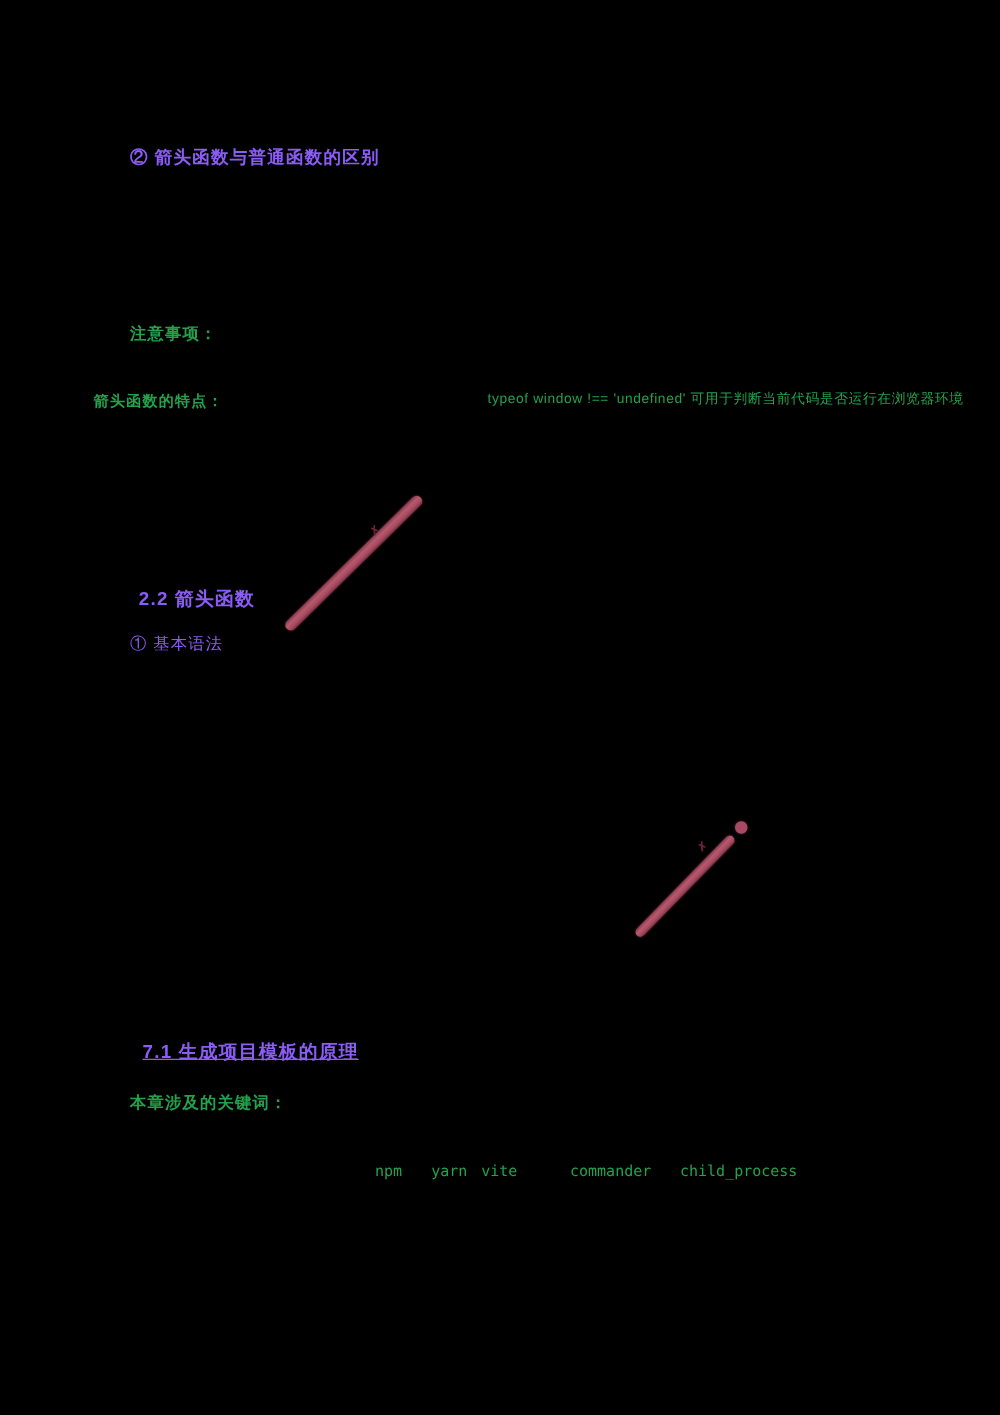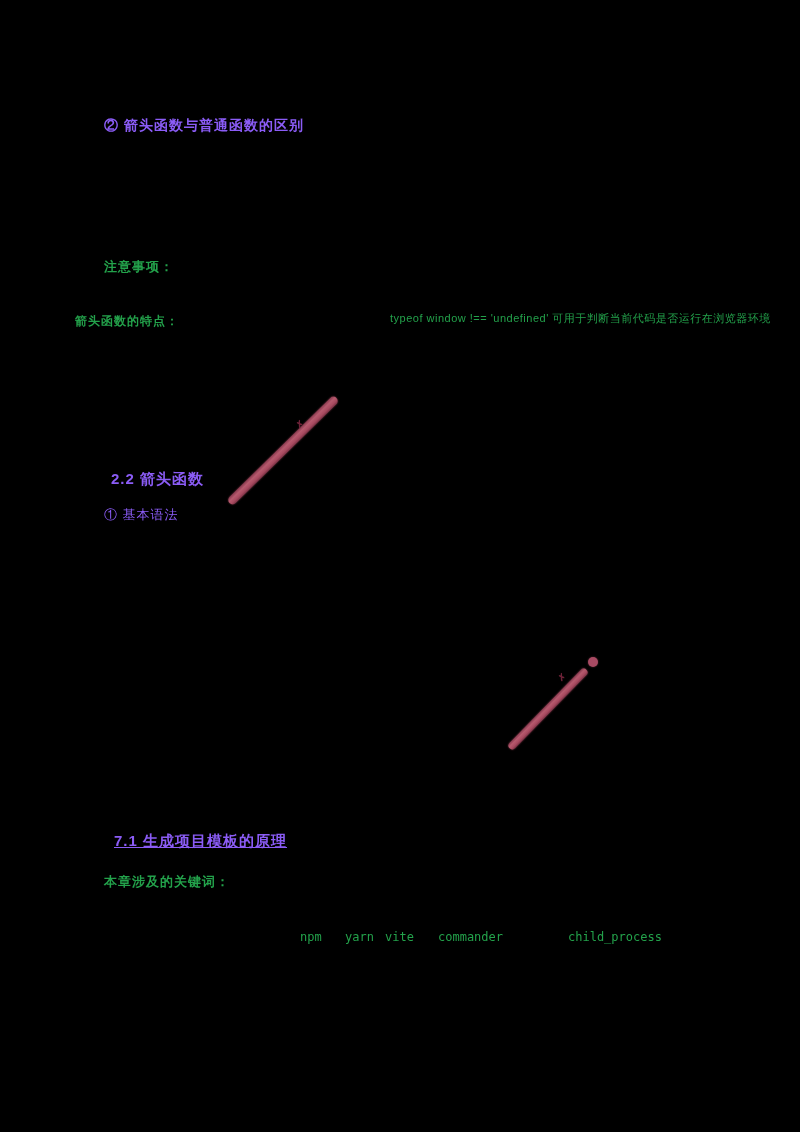--- a/index.html
+++ b/index.html
@@ -17,21 +17,21 @@
   .h-top{left:104px;top:117px;font-size:14px;font-weight:bold;letter-spacing:1px;}
   .note-a{left:104px;top:258px;font-size:13px;font-weight:bold;letter-spacing:1px;text-align:center;}
   .code-note{left:390px;top:287px;font-size:11px;letter-spacing:.5px;margin-top:24px;}
   .note-b{left:75px;top:313px;font-size:12px;font-weight:bold;letter-spacing:1px;}
   .sec-22{left:111px;top:470px;font-size:15px;font-weight:bold;letter-spacing:1px;}
   .item-1{left:104px;top:506px;font-size:13px;letter-spacing:1px;}
   .chapter{left:312px;top:784px;font-size:21px;font-weight:bold;letter-spacing:2px;}
   .sec-71{left:114px;top:832px;font-size:15px;font-weight:bold;letter-spacing:1px;text-decoration:underline;}
   .kw-label{left:104px;top:873px;font-size:13px;font-weight:bold;letter-spacing:1px;}
   .kw{top:902px;font-size:12px;font-family:"DejaVu Sans Mono", monospace;margin-top:28px;}
-  .kw1{left:300px;} .kw2{left:345px;} .kw3{left:385px;} .kw4{left:438px;text-align:center;} .kw5{left:568px;}
+  .kw1{left:300px;} .kw2{left:345px;} .kw3{left:385px;} .kw4{left:456px;text-align:center;} .kw5{left:544px;}
 
   .pen{
     position:absolute;
     border-radius:6px;
     background:linear-gradient(180deg,#8c3a50 0%,#c05f74 35%,#b24f66 70%,#7e3347 100%);
     box-shadow:0 0 2px rgba(190,90,110,.55);
     opacity:.95;
   }
   .pen1{left:208px;top:446px;width:150px;height:9px;transform:rotate(-44.5deg);}
   .pen2{left:493px;top:705px;width:110px;height:8px;transform:rotate(-45.7deg);}

